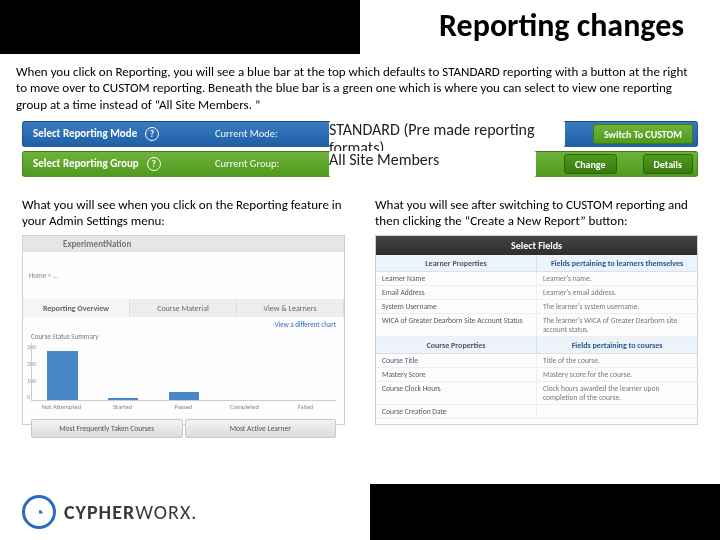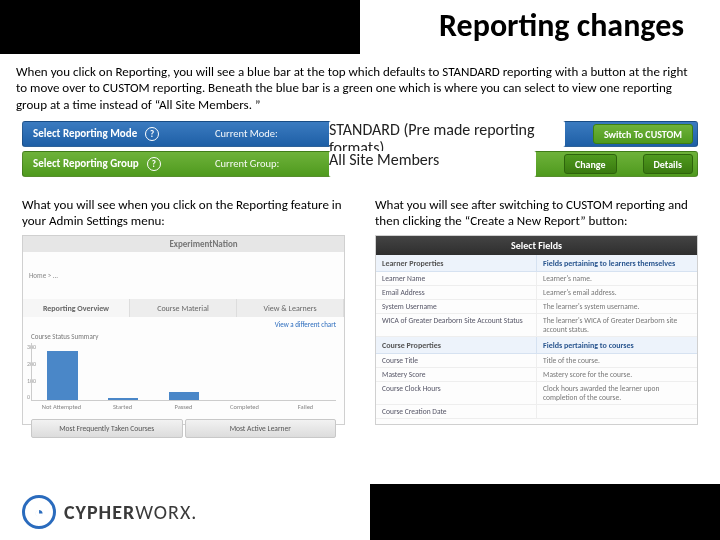--- a/index.html
+++ b/index.html
@@ -68,21 +68,21 @@
   .col { flex: 1; }
   .col-caption { font-size: 13px; line-height: 1.25; margin-bottom: 6px; }
   .panel {
     border: 1px solid #d0d0d0; background: #fdfdfd;
     font-size: 8px; color: #555;
   }
 
   
   .left-panel { height: 190px; position: relative; }
   .hdr-tab {
-    background: #e6e6e6; height: 16px; text-align: center;
+    background: #e6e6e6; height: 16px; text-align: left;
     font-weight: 700; font-size: 9px; line-height: 16px; color: #777; padding-left: 40px;
   }
   .breadcrumb { padding: 19px 6px; font-size: 7px; color: #888; }
   .tabrow { display: flex; background: #ededed; }
   .tabrow .tab {
     flex: 1; text-align: center; font-size: 8px; padding: 4px 0;
     border-right: 1px solid #ddd; color: #666;
   }
   .tabrow .tab:first-child { background: #f6f6f6; font-weight: 600; }
   .chart-link { text-align: right; padding: 3px 8px; color: #2a6bbd; font-size: 7px; }
@@ -105,21 +105,21 @@
     border:1px solid #c8c8c8; border-radius:2px;
     text-align:center; font-size:7.5px; padding:4px 0; color:#555;
   }
 
   
   .right-panel { height: 190px; }
   .rp-hdr {
     background: linear-gradient(#444,#2e2e2e); color:#fff;
     font-size: 10px; font-weight:700; text-align:center; padding:3px 12px;
   }
-  .rp-subrow { display:flex; font-size:8px; font-weight:700; }
+  .rp-subrow { display:flex; font-size:8px; font-weight:700;text-align:center; }
   .rp-subrow div { flex:1; padding:3px 6px; background:#edf3fb; border-bottom:1px solid #d6e2f1; }
   .rp-subrow div:last-child { border-left:1px solid #d6e2f1; color:#2a568f; }
   .rp-row { display:flex; font-size:7.5px; border-bottom:1px solid #eee; }
   .rp-row div { flex:1; padding:2px 6px; color:#556; }
   .rp-row div:last-child { border-left:1px solid #eee; color:#777; }
 
   
   .footer { position:absolute; left:0; bottom:0; width:720px; height:56px; }
   .footer-left {
     position:absolute; left:0; top:0; width:370px; height:56px;

